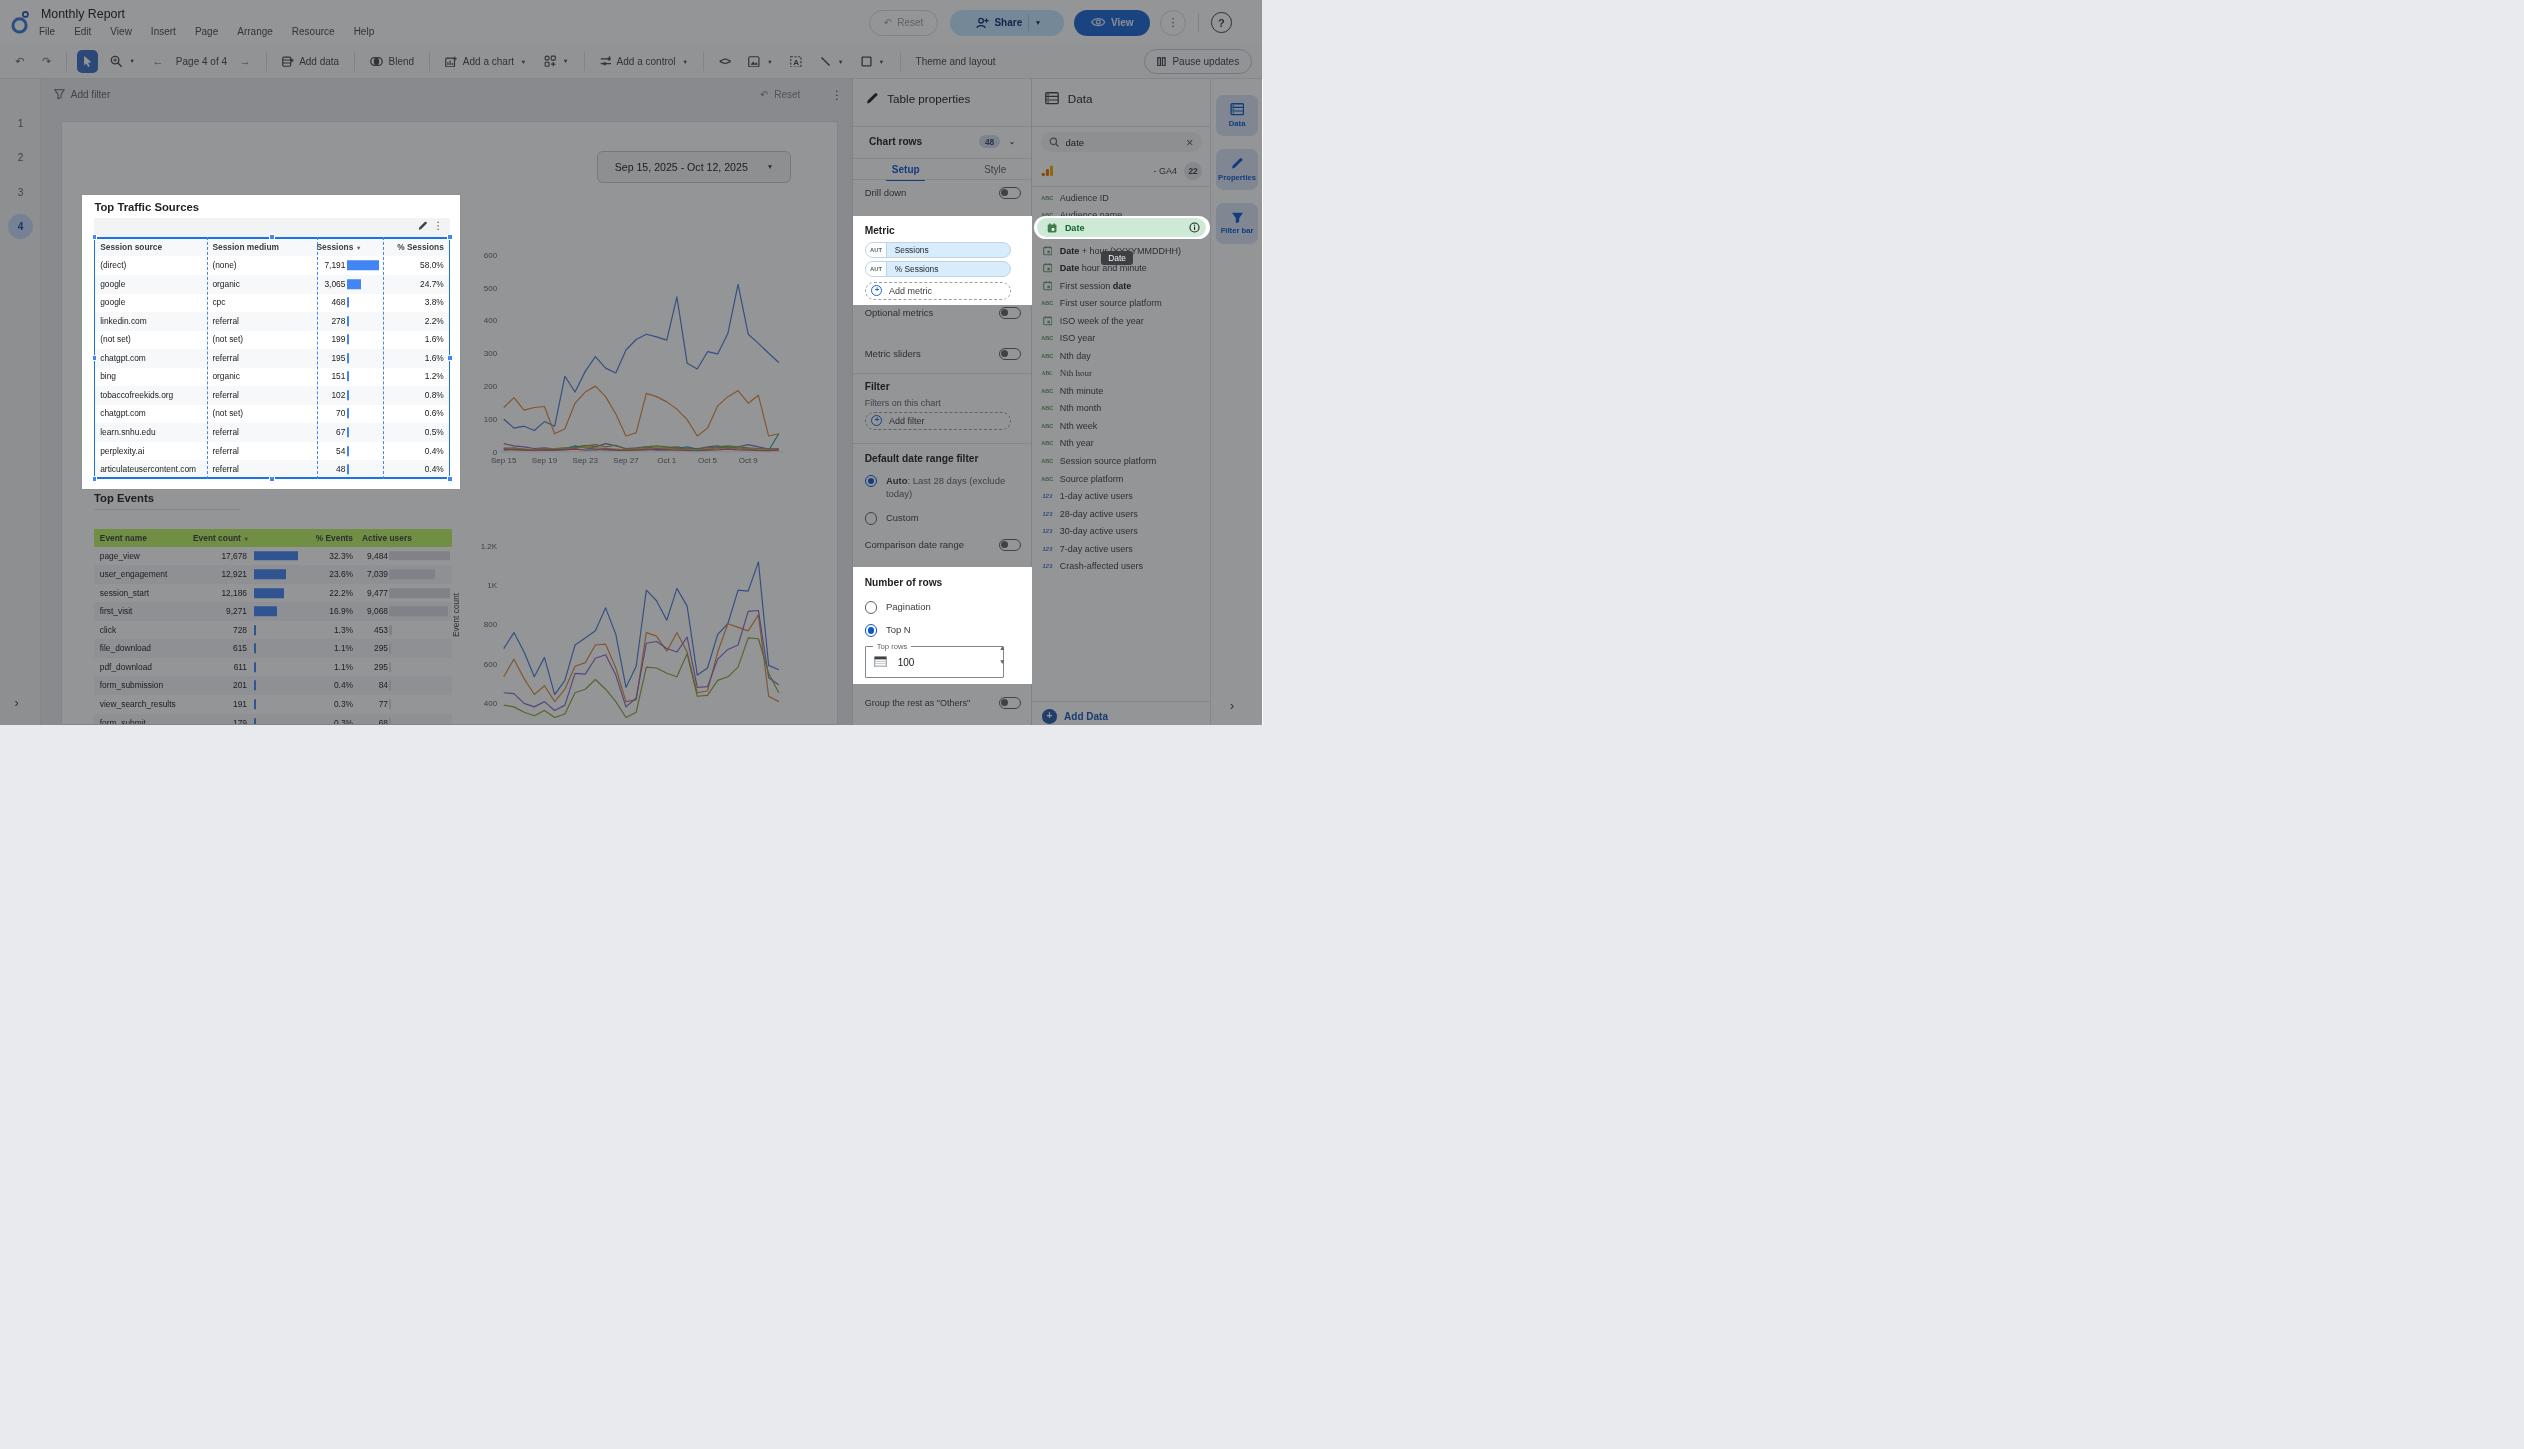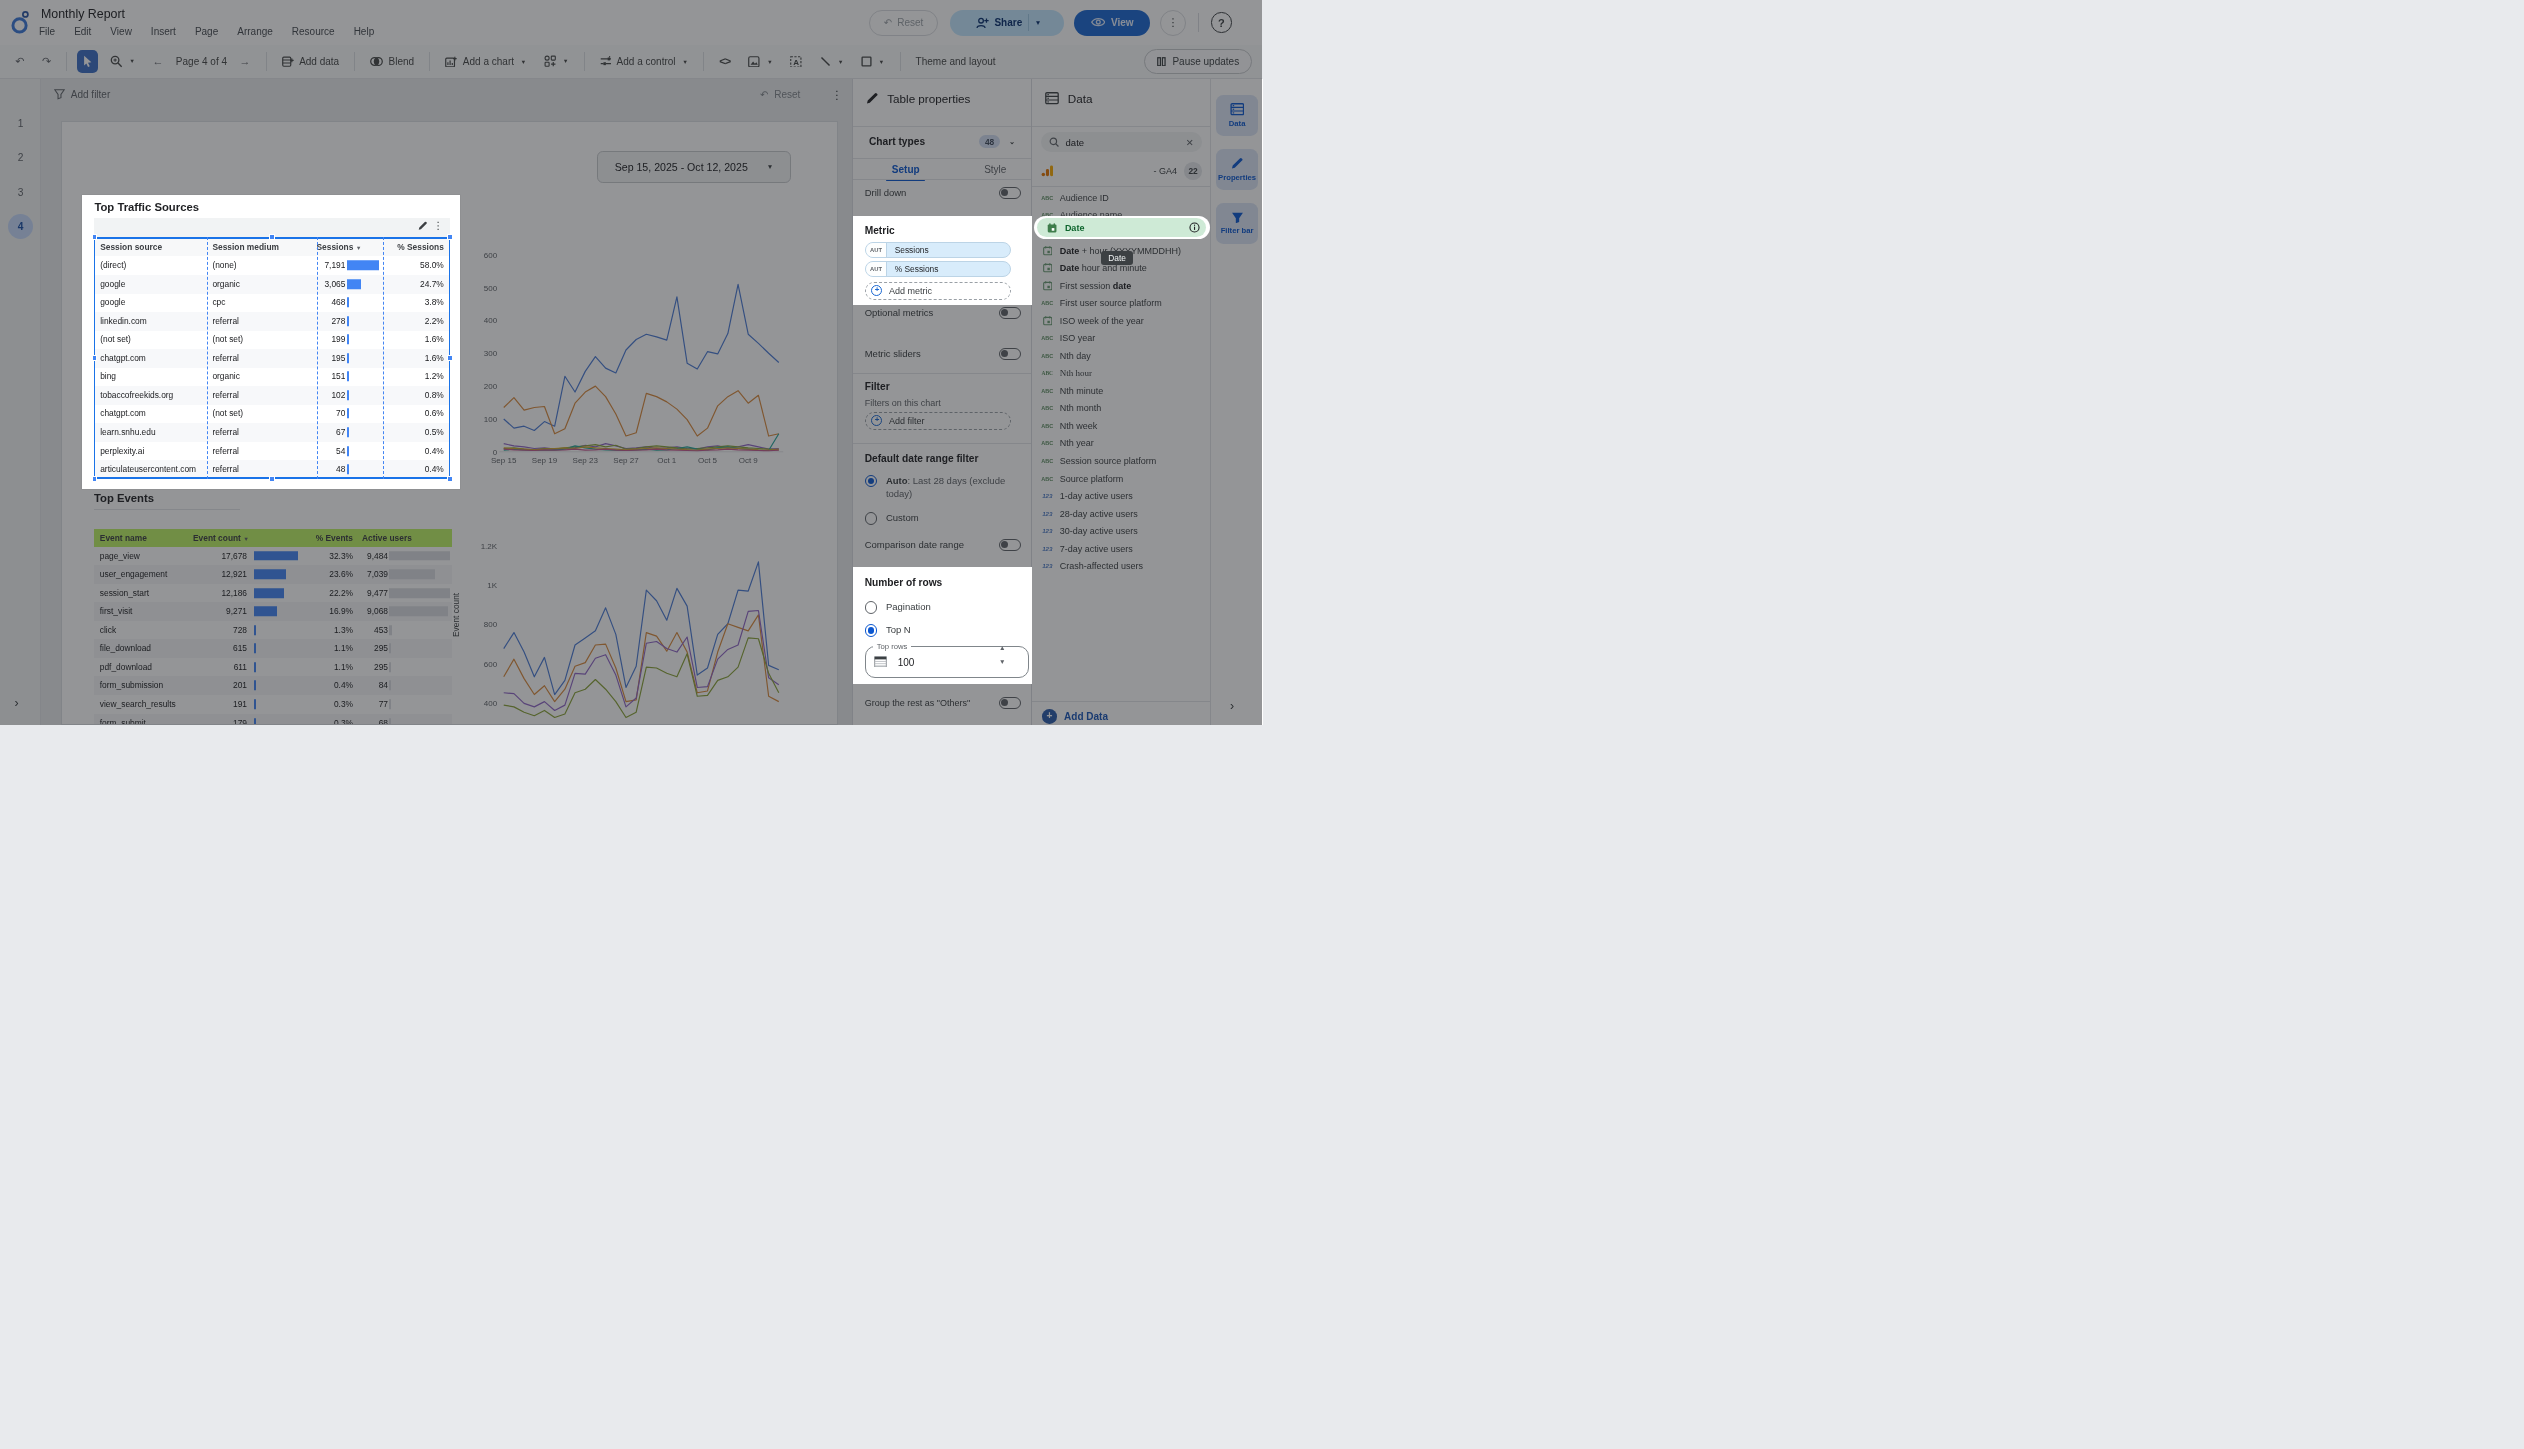--- a/index.html
+++ b/index.html
@@ -99,21 +99,21 @@
   .radio { width:12.4px; height:12.4px; border:1.5px solid #5f6368; border-radius:50%; flex:0 0 auto; }
   .radio.sel { border-color:#0b57d0; display:flex; align-items:center; justify-content:center;}
   .radio.sel::after { content:''; width:6.6px; height:6.6px; background:#0b57d0; border-radius:50%; }
   .rlabel { margin-left:8.8px; font-size:9.5px; color:#3c4043; line-height:1.35;}
   .spot-card { position:absolute; left:0; width:179px; background:#fff; z-index:45; }
   .chip { position:absolute; left:11.7px; width:146px; height:16px; border:0.7px solid #bcd4e6; border-radius:8.8px; display:flex; overflow:hidden; background:#d8ecfb; font-size:8.4px;}
   .chip .aut { background:#fdfefe; color:#5f6368; font-size:5.8px; font-weight:700; display:flex; align-items:center; padding:0 4.4px; border-right:0.7px solid #bcd4e6;}
   .chip .cname { display:flex; align-items:center; padding:0 7.3px; color:#1f2023;}
   .dashed-btn { position:absolute; left:11.7px; width:146px; height:17.5px; border:0.7px dashed #9aa0a6; border-radius:9.5px; display:flex; align-items:center; gap:6.6px; padding:0 5.8px; font-size:9px; color:#3c4043;}
   .plus-circ { width:11px; height:11px; border:1.2px solid #1967d2; border-radius:50%; color:#1967d2; font-size:8px; line-height:8.8px; text-align:center; font-weight:700;}
-  #toprows-box { position:absolute; left:11.7px; top:79px; width:164px; height:32px; border:1.1px solid #80868b; border-radius:10px; }
+  #toprows-box { position:absolute; left:11.7px; top:79px; width:139px; height:32px; border:1.1px solid #80868b; border-radius:1px; }
   #toprows-legend { position:absolute; left:7.3px; top:-5.1px; background:#fff; padding:0 3.7px; font-size:7.7px; color:#5f6368;}
   #toprows-val { position:absolute; left:32px; top:9.5px; font-size:10px; color:#202124;}
   #spin { position:absolute; left:146px; top:77px; display:flex; flex-direction:column; gap:7.3px; color:#5f6368; font-size:6.6px;}
 
   
   #datap { left:1031px; top:79px; width:179px; height:646px; background:#fff; border-left:0.7px solid #dadce0; }
   #search-pill { position:absolute; left:8.8px; top:53px; width:161px; height:20px; background:#f1f3f4; border-radius:10.2px; display:flex; align-items:center; gap:6.6px; padding:0 8px; font-size:9.5px; color:#202124;}
   #search-x { margin-left:auto; color:#5f6368; font-size:9.5px; }
   #ds-row { position:absolute; left:8.8px; top:83px; width:161px; display:flex; align-items:center; font-size:9px; color:#3c4043;}
   #ds-badge { background:#e4e7eb; border-radius:50%; width:17.5px; height:17.5px; display:flex; align-items:center; justify-content:center; font-size:8.4px; font-weight:700; color:#3c4043; margin-left:7.3px;}
@@ -592,21 +592,21 @@
 
 <div id="props" class="abs">
   <div class="panel-head">
     <svg width="12.4" height="12.4" viewBox="0 0 13 13">
       <path d="M1 12 l0.8-3 L9.3 1.5 a1.4 1.4 0 0 1 2 0 l0.3 0.3 a1.4 1.4 0 0 1 0 2 L4 11.2 Z" fill="#202124"></path>
     </svg>
     <span>Table properties</span>
   </div>
   <div class="hr" style="top:47px;"></div>
   <div id="chart-types-row" class="abs">
-    <span>Chart types</span>
+    <span>Chart rows</span>
     <span id="ct-badge">48</span>
     <span id="ct-caret">⌄</span>
   </div>
   <div class="hr" style="top:79px;"></div>
   <div class="tabs abs">
     <div class="tab sel">Setup</div>
     <div class="tab">Style</div>
   </div>
   <div class="hr" style="top:100px;"></div>
   <div class="prow" style="top:108px;">

